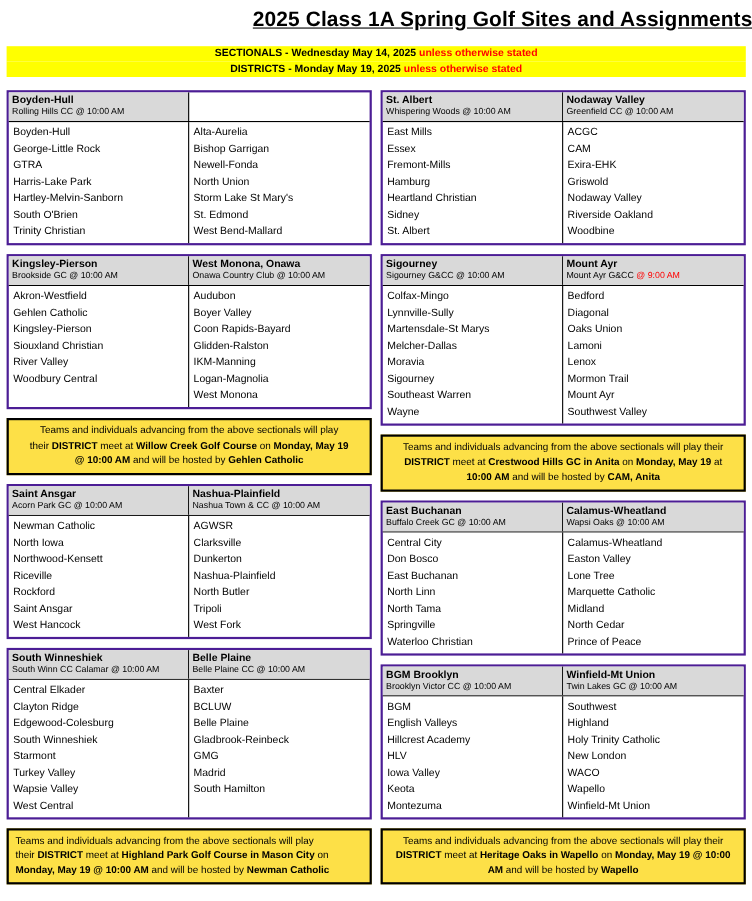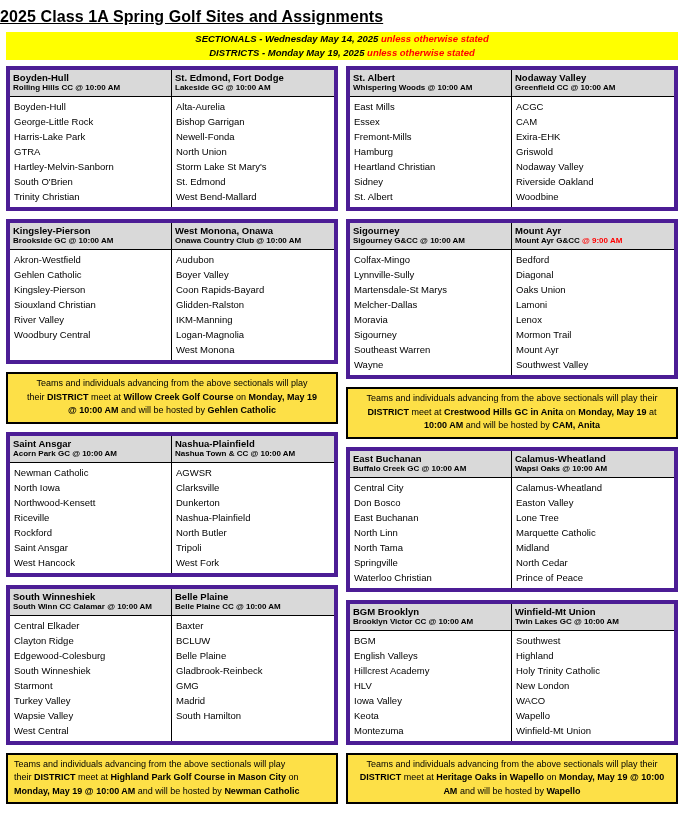--- a/index.html
+++ b/index.html
@@ -6,54 +6,54 @@
   body{
     width:684px;height:819px;
     background:#ffffff;
     font-family:"Liberation Sans", sans-serif;
     font-size:9.5px;
     color:#000000;
     overflow:hidden;
   }
   .page{position:relative;width:684px;height:819px;padding:0;box-sizing:border-box;}
   .title{
-    text-align:left;
+    text-align:right;
     font-weight:bold;
-    font-size:16px;
+    font-size:19px;
     text-decoration:underline;
     margin:8px 0 6px 0;
     letter-spacing:.1px;
   }
   .banner{
     background:#ffff00;
     text-align:center;
     font-weight:bold;
     font-size:9.5px;
     padding:1px 0;
     line-height:12px;
   }
   .banner .red{color:#ff0000;}
-  .banner-wrap{margin:0 6px;font-style:italic;}
+  .banner-wrap{margin:12px 6px;}
   .grid{
     display:flex;
     gap:8px;
     margin:6px 6px 0 6px;
   }
   .col{width:50%;display:flex;flex-direction:column;gap:8px;}
-  .block{border:4px solid #4c1d95;box-sizing:border-box;}
+  .block{border:2px solid #4c1d95;box-sizing:border-box;}
   .hdr{display:flex;}
   .hdr .cell{
     width:50%;
     background:#d9d9d9;
     box-sizing:border-box;
     padding:2px 3px 3px 3px;
   }
   .hdr .cell.left{border-right:1px solid #000;}
   .site{font-weight:bold;font-size:9.5px;line-height:11px;}
-  .time{font-weight:bold;font-size:8px;line-height:10px;}
+  .time{font-weight:normal;font-size:8px;line-height:10px;}
   .time .red{color:#ff0000;}
   .teams{display:flex;border-top:1px solid #000;}
   .teams .tcol{
     width:50%;
     box-sizing:border-box;
     padding:2px 3px 3px 4px;
   }
   .teams .tcol.left{border-right:1px solid #000;}
   .teams .tcol div{line-height:15px;font-size:9.5px;white-space:nowrap;}
   .note{
@@ -89,31 +89,27 @@
   <div class="grid">
 
     <div class="col">
 
       <div class="block">
         <div class="hdr">
           <div class="cell left">
             <div class="site">Boyden-Hull</div>
             <div class="time"><span>Rolling Hills CC @ 10:00 AM</span><span class="red"></span></div>
           </div>
-          <div class="cell">
-            <div class="site">St. Edmond, Fort Dodge</div>
-            <div class="time"><span>Lakeside GC @ 10:00 AM</span><span class="red"></span></div>
-          </div>
         </div>
         <div class="teams">
           <div class="tcol left">
             <div>Boyden-Hull</div>
             <div>George-Little Rock</div>
+            <div>GTRA</div>
             <div>Harris-Lake Park</div>
-            <div>GTRA</div>
             <div>Hartley-Melvin-Sanborn</div>
             <div>South O'Brien</div>
             <div>Trinity Christian</div>
           </div>
           <div class="tcol">
             <div>Alta-Aurelia</div>
             <div>Bishop Garrigan</div>
             <div>Newell-Fonda</div>
             <div>North Union</div>
             <div>Storm Lake St Mary's</div>

